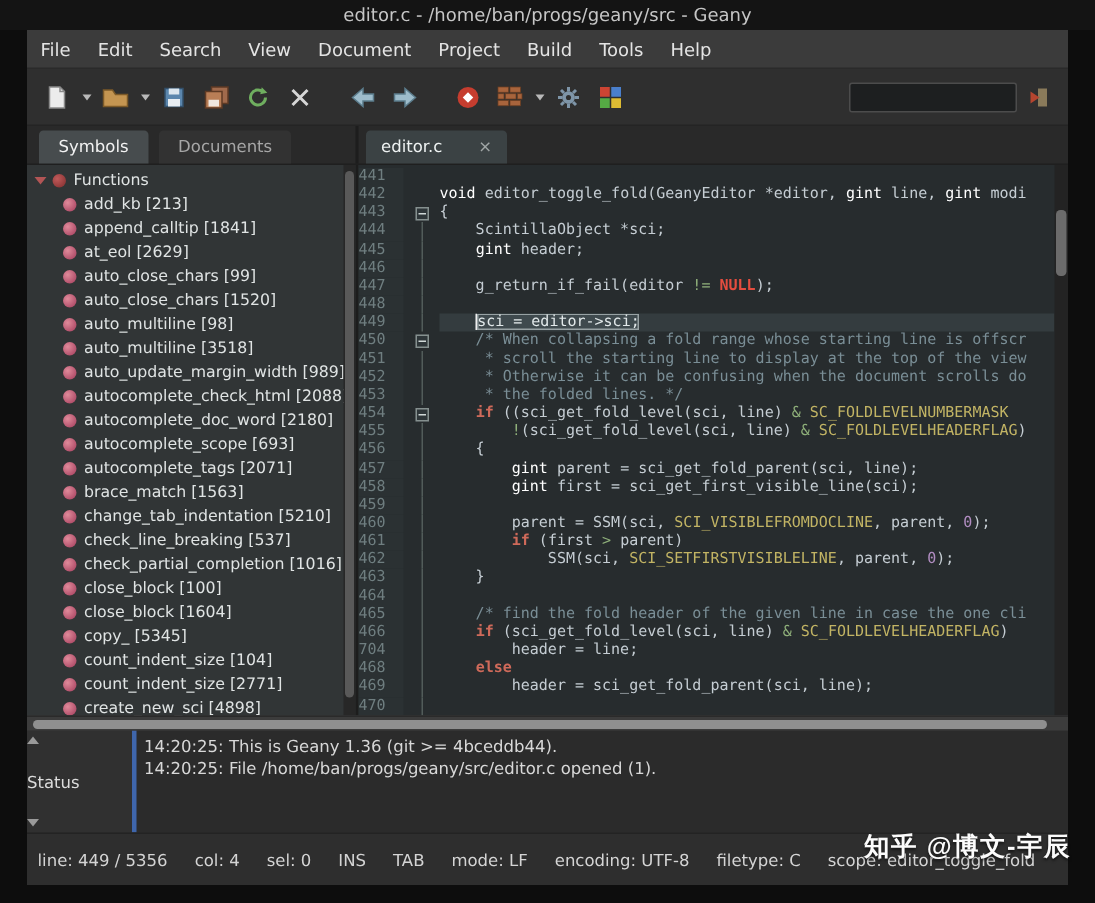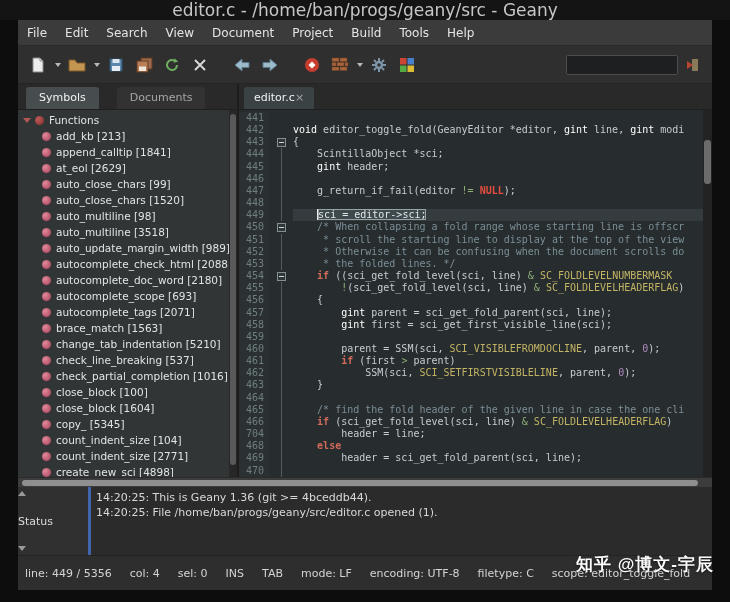--- a/index.html
+++ b/index.html
@@ -1,45 +1,45 @@
 <!DOCTYPE html>
 <html><head>
 <meta charset="utf-8">
 <style>
   *{margin:0;padding:0;box-sizing:border-box}
   body{background:#1a1a1a}
   .screen{position:relative;width:730px;height:602px;background:#0d0d0d;overflow:hidden;
           font-family:"DejaVu Sans","Liberation Sans",sans-serif}
   
   .titlebar{position:absolute;top:0;left:0;right:0;height:20px;background:#141414;
-            color:#c6c6c6;font-size:17px;line-height:20px;text-align:center}
+            color:#c6c6c6;font-size:12px;line-height:20px;text-align:center}
   
   .window{position:absolute;top:20px;left:18px;width:694px;height:570px;
           display:flex;flex-direction:column;background:#2e2e2e}
   
   .menubar{height:26px;background:#3b3b3b;display:flex;align-items:center;
            color:#e4e4e4;font-size:12px;border-bottom:1px solid #2a2a2a}
   .menu-item{padding:5px 9px;cursor:default}
   
   .toolbar{height:38px;background:#2f2f2f;border-bottom:1px solid #242424;
            display:flex;align-items:center;padding:0 6px}
   .tbtn{width:26px;height:26px;display:flex;align-items:center;justify-content:center;margin:0 1px}
   .tdrop{width:11px;height:26px;display:flex;align-items:center;justify-content:center}
   .darr{width:0;height:0;border-left:3.5px solid transparent;border-right:3.5px solid transparent;
         border-top:4px solid #b9b9b9}
   .tgap{width:14px}
   .tsearch{margin-left:auto;width:112px;height:20px;background:#1d1f20;border:1px solid #4c4c4c;
            border-radius:2px;color:#ddd;font-size:11px;padding:0 5px;outline:none}
   
   .tabs-row{height:26px;display:flex;background:#292929;border-bottom:1px solid #1f1f1f}
-  .side-tabs{width:219px;flex:none;display:flex;align-items:flex-end;padding-left:8px;gap:18px}
+  .side-tabs{width:219px;flex:none;display:flex;align-items:flex-end;padding-left:8px;gap:7px}
   .stab{padding:4px 13px 5px;font-size:11px;color:#a6a6a6;background:#323232;border-radius:3px 3px 0 0}
   .stab.active{background:#474c4e;color:#f2f2f2}
   .edit-tabs{flex:1;display:flex;align-items:flex-end;padding-left:5px;border-left:2px solid #1d1d1d}
-  .etab{display:flex;align-items:center;gap:0;padding:4px 10px 5px;background:#3b4244;
+  .etab{display:flex;align-items:center;gap:24px;padding:4px 10px 5px;background:#3b4244;
         color:#eef2f2;font-size:11px;border-radius:3px 3px 0 0}
   .etab-close{color:#a0a6a6;font-size:11px;line-height:10px}
   
   .content{flex:1;display:flex;min-height:0}
   .sidebar{width:219px;flex:none;display:flex;background:#313536}
   .tree{flex:1;overflow:hidden;padding-top:2px}
   .tree-row{display:flex;align-items:center;height:16px;font-size:10.5px;color:#e0e4e4;white-space:nowrap}
   .tree-row.root{padding-left:5px}
   .tree-row.child{padding-left:24px}
   .expander{width:0;height:0;border-left:4px solid transparent;border-right:4px solid transparent;
@@ -48,21 +48,21 @@
             background:radial-gradient(circle at 35% 35%,#e08a9a,#a13a5a)}
   .sym-icon.root-icon{background:radial-gradient(circle at 35% 35%,#c05a5a,#7e2c2c)}
   .side-vscroll{width:8px;background:#272727;position:relative;flex:none}
   .side-vthumb{position:absolute;left:1px;right:1px;top:4px;bottom:12px;background:#595959;border-radius:3px}
   .splitter{width:2px;background:#1d1d1d;flex:none}
   
   .editor-pane{flex:1;display:flex;min-width:0;background:#272c2e}
   .code-lines{flex:1;overflow:hidden;padding-top:2px}
   .cl{display:flex;height:12.16px;line-height:12.16px;white-space:pre;
       font-family:"DejaVu Sans Mono","Liberation Mono",monospace;font-size:10px}
-  .ln{width:30px;flex:none;text-align:right;padding-right:5px;color:#6f7e80;background:#2b3133}
+  .ln{width:30px;flex:none;text-align:left;padding-right:5px;color:#6f7e80;background:#2b3133}
   .fm{width:24px;flex:none;display:flex;align-items:center;justify-content:center}
   .fbox{width:9px;height:9px;border:1px solid #85908f;background:#2e3639;position:relative}
   .fbox::after{content:"";position:absolute;left:1px;right:1px;top:3px;height:1px;background:#cfd8d7}
   .fline{width:1px;height:12.16px;background:#525c5a}
   .ct{flex:1;overflow:hidden}
   .cl.cur .ct{background:#343c3f}
   .s-p{color:#c5cdd3}
   .s-t{color:#ffffff;font-weight:normal}
   .s-k{color:#cf6a5a;font-weight:bold}
   .s-c{color:#c2b464}

